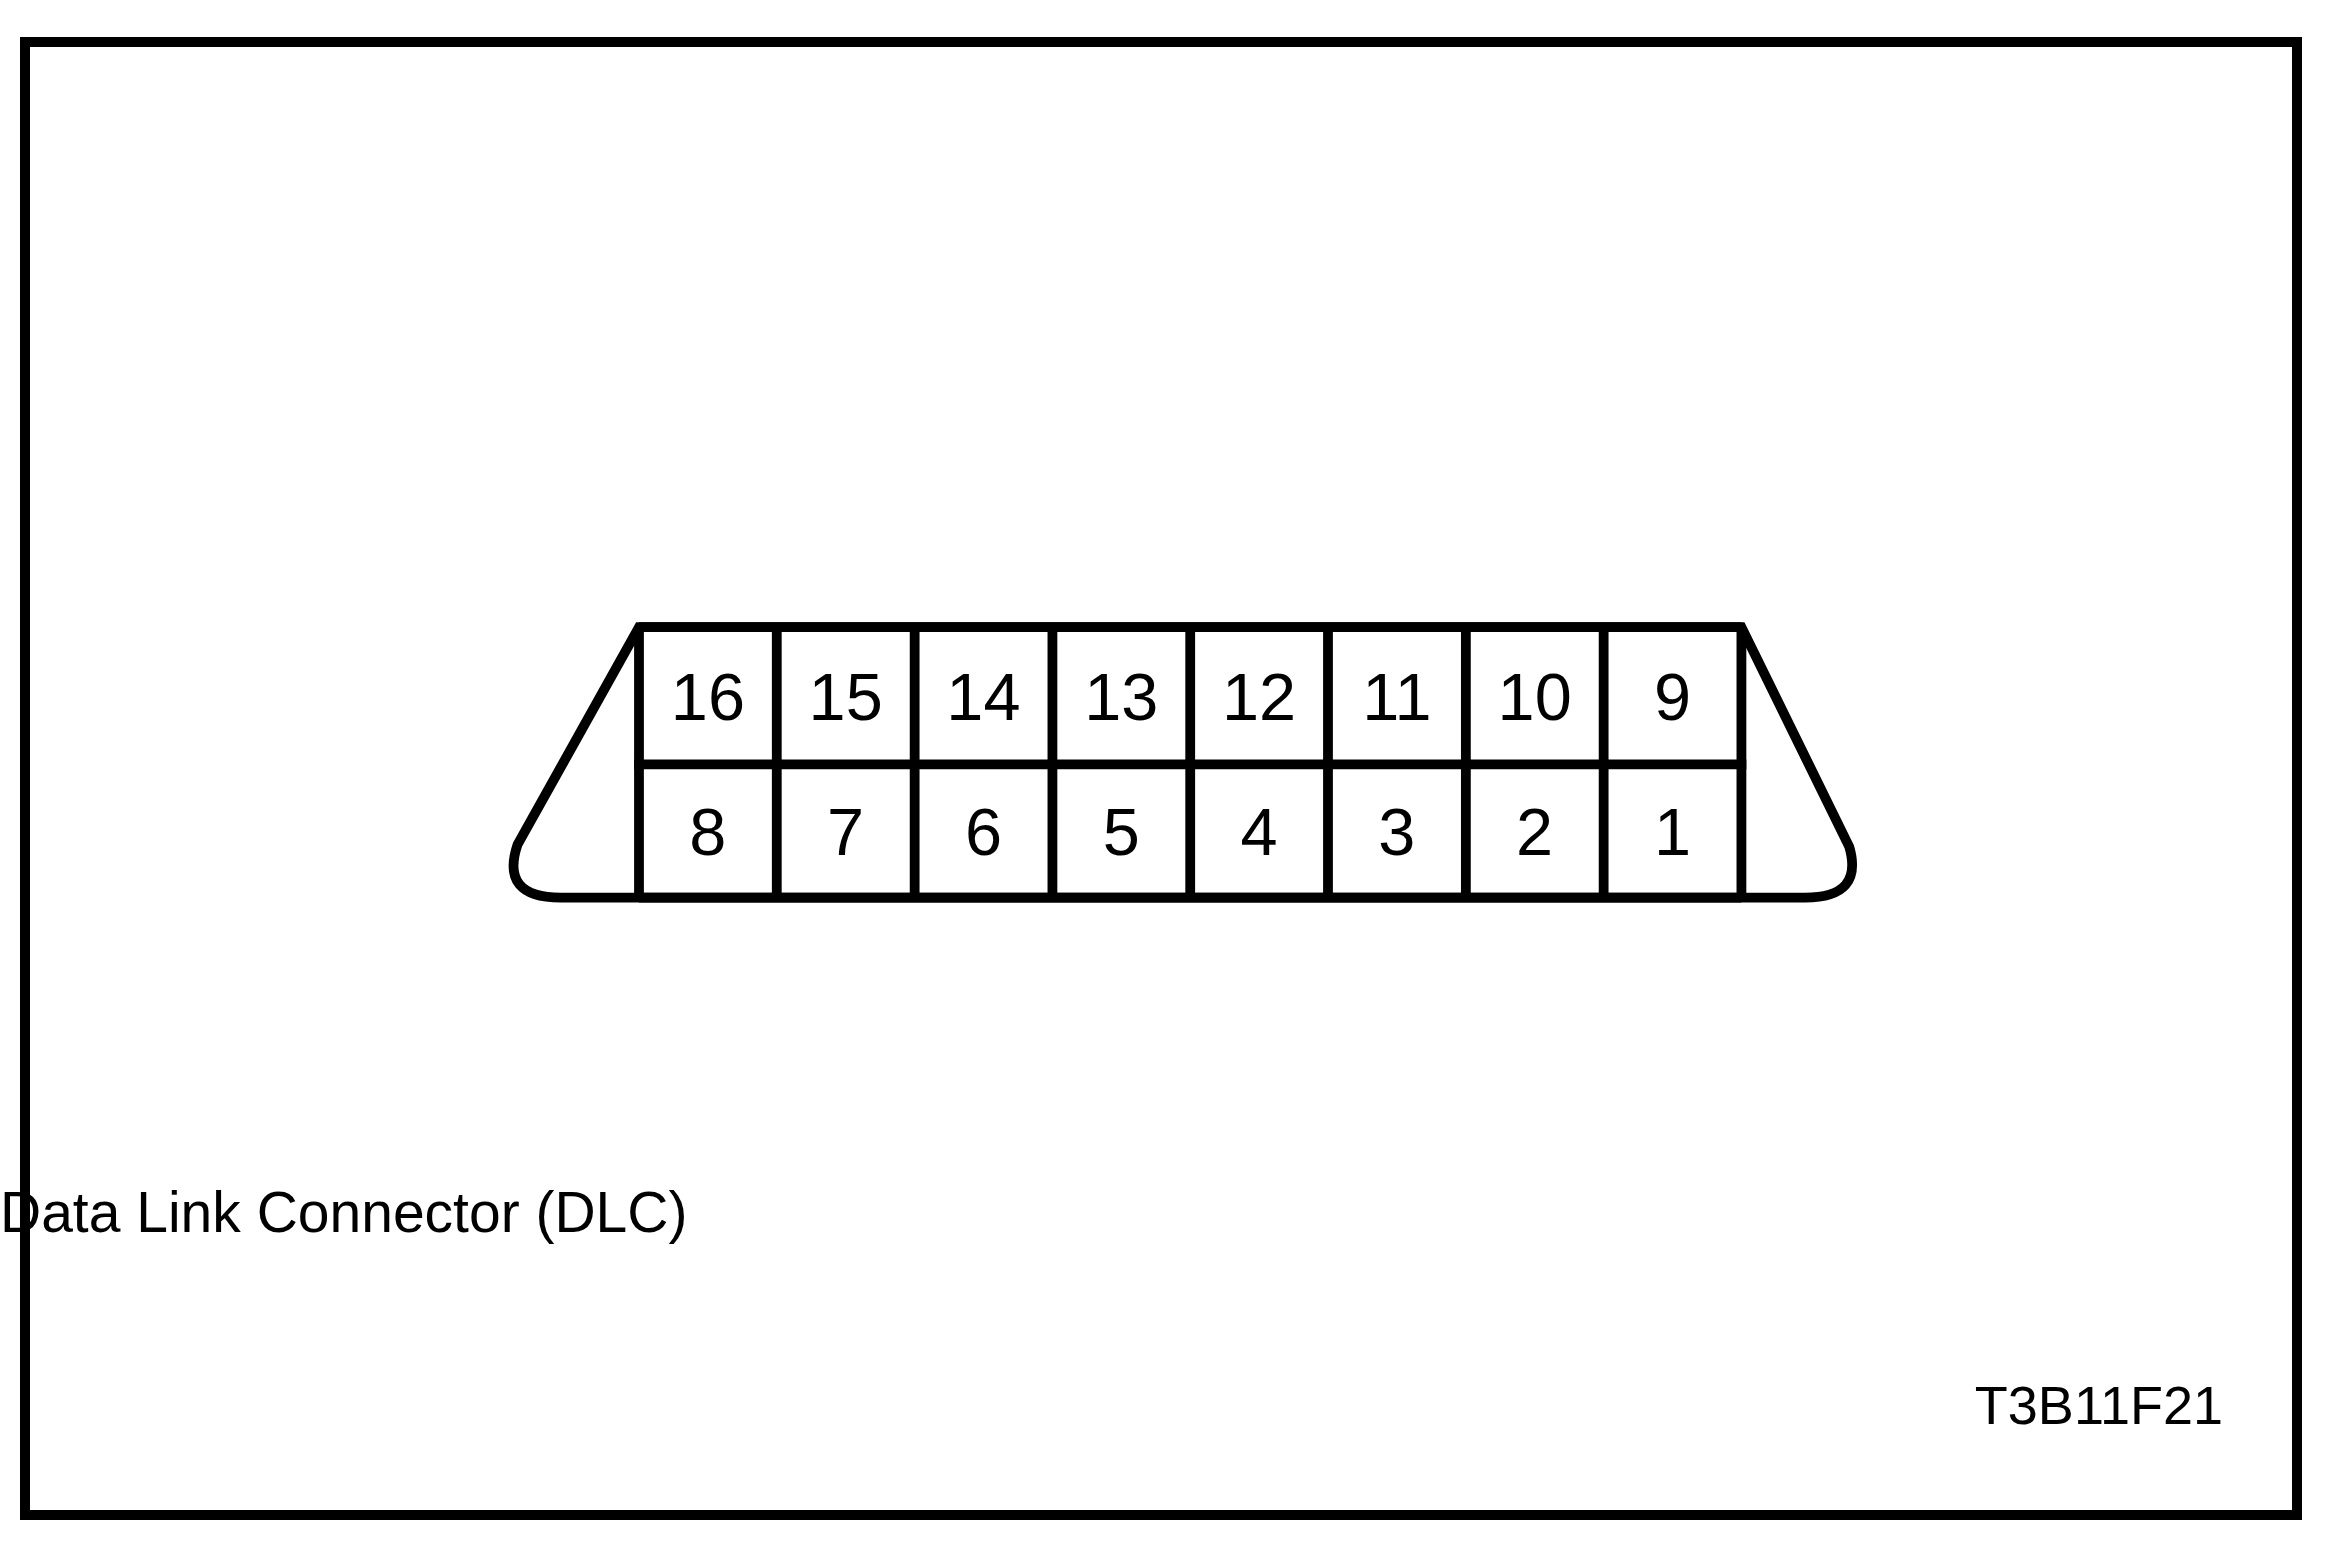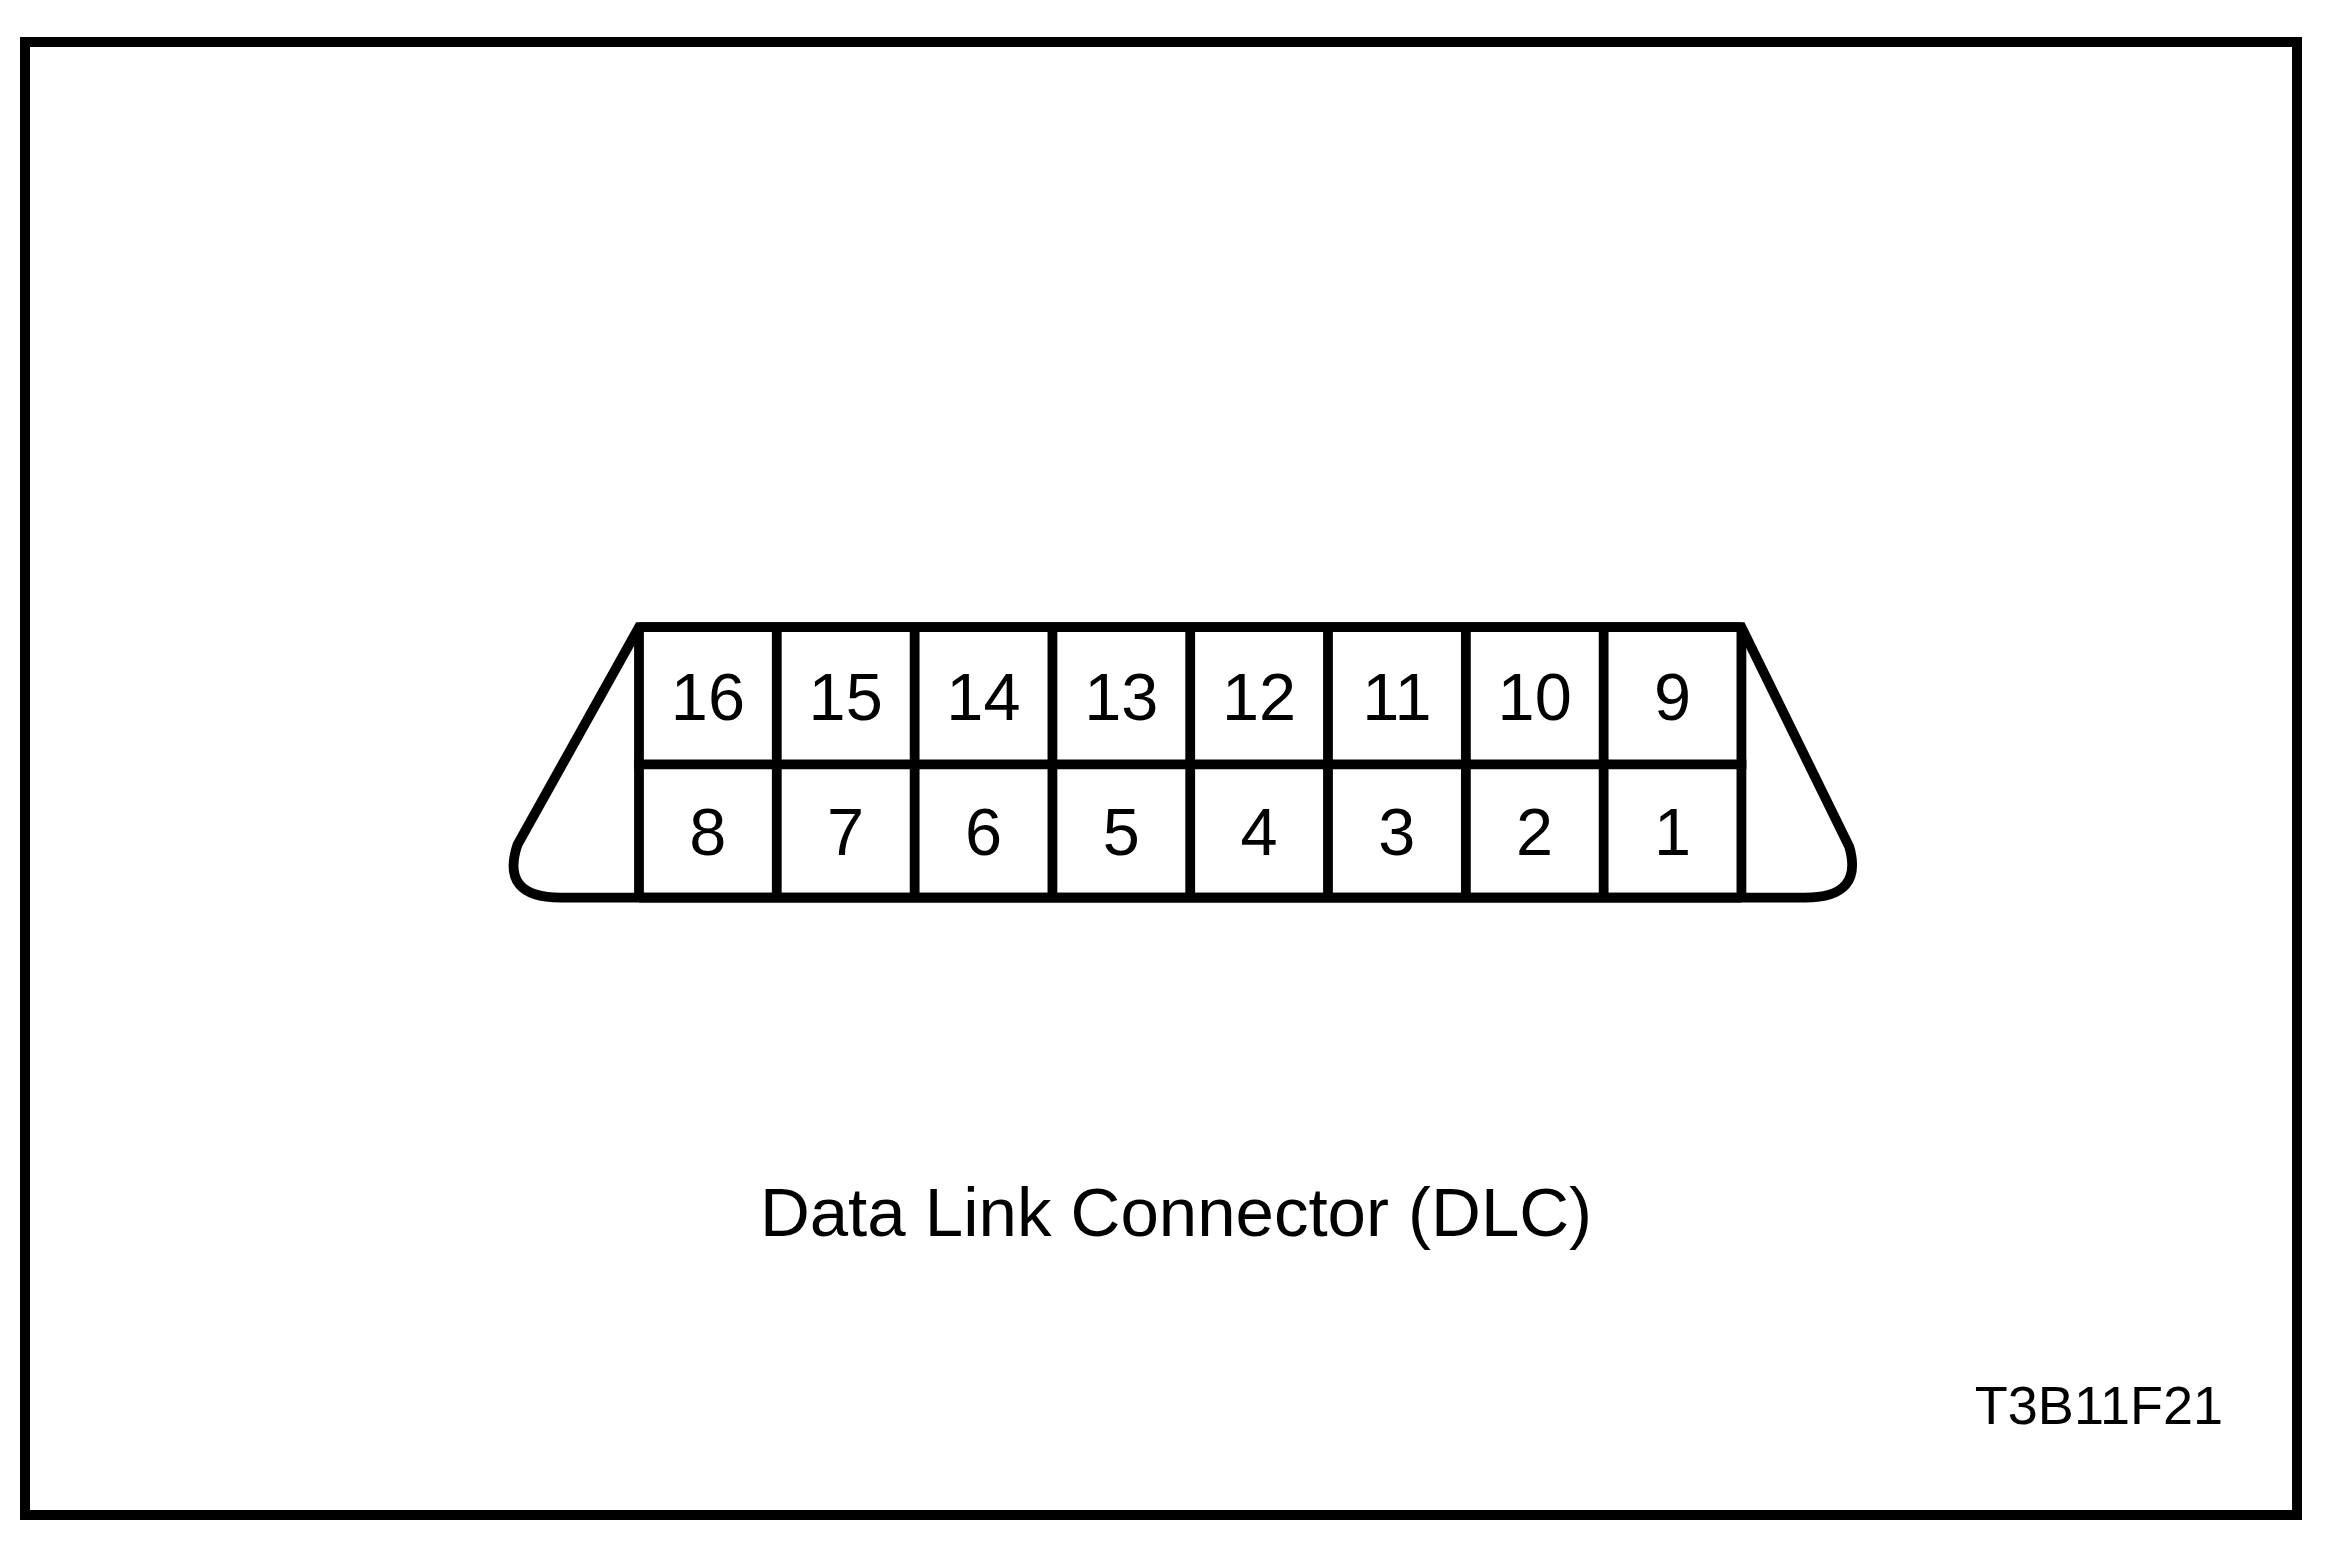--- a/index.html
+++ b/index.html
@@ -44,22 +44,22 @@
     font-size: 68px;
     fill: #000000;
     text-anchor: middle;
     dominant-baseline: central;
   }
   .caption {
     position: absolute;
     left: 0;
     top: 1178px;
     width: 2352px;
-    text-align: center;
-    font-size: 69px;
+    text-align: left;
+    font-size: 57px;
     line-height: 69px;
     color: #000000;
     white-space: nowrap;
   }
   .figcode {
     position: absolute;
     right: 129px;
     top: 1378px;
     font-size: 54px;
     line-height: 54px;

